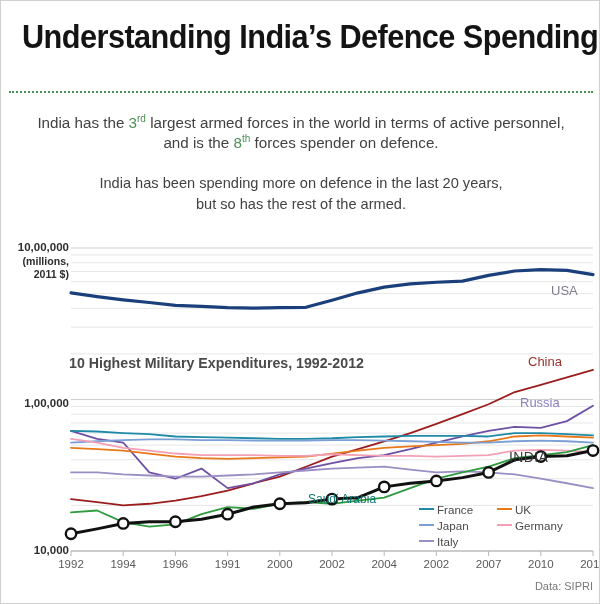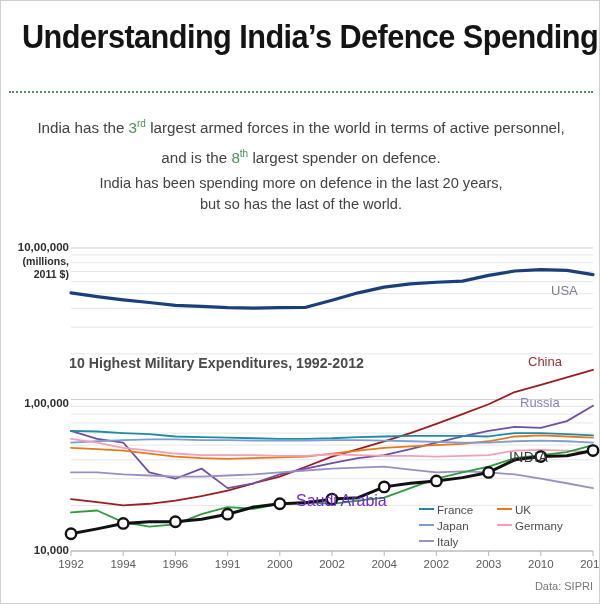--- a/index.html
+++ b/index.html
@@ -35,21 +35,21 @@
   .divider{
     position:absolute;left:8px;top:90px;width:584px;height:0;
     border-top:2px dotted #49914f;
   }
 
   
   .intro{
     position:absolute;left:8px;top:110px;width:584px;
     text-align:center;
     font-size:15.2px;
-    line-height:26px;
+    line-height:16px;
     color:#424242;
   }
   .intro .sup{
     font-size:10px;
     vertical-align:super;
     color:#4a9055;
   }
   .ord{color:#4a9055;}
   .intro2{
     position:absolute;left:8px;top:172px;width:584px;
@@ -101,21 +101,21 @@
 
   .series-label{
     position:absolute;
     font-size:13px;
     white-space:nowrap;
   }
   .lab-usa   {left:550px;top:54px;color:#7d7d8c;font-size:13px;}
   .lab-china {left:527px;top:125px;color:#9b3030;}
   .lab-russia{left:519px;top:166px;color:#8b7fc0;}
   .lab-india {left:508px;top:220px;color:#3a3a3a;font-size:14px;letter-spacing:0.4px;}
-  .lab-saudi {left:295px;top:263px;color:#6d28d9;font-size:16px;}
+  .lab-saudi {left:307px;top:263px;color:#0f766e;font-size:12px;}
 
   
   #legend{
     position:absolute;left:418px;top:272px;
     width:172px;
     display:grid;
     grid-template-columns:78px 94px;
     grid-auto-rows:16px;
     font-size:11.6px;
     color:#4a4a4a;
@@ -132,26 +132,26 @@
 <body>
 
 <div id="page">
 
   <div class="title">Understanding India’s Defence Spending</div>
 
   <div class="divider"></div>
 
   <div class="intro">
     <span>India has the </span><span class="ord">3</span><span class="sup">rd</span><span> largest armed forces in the world in terms of active personnel,</span><br>
-    <span>and is the </span><span class="ord">8</span><span class="sup">th</span><span> largest spender on defence.</span>
+    <span>and is the </span><span class="ord">8</span><span class="sup">th</span><span> forces spender on defence.</span>
   </div>
 
   <div class="intro2">
     <span>India has been spending more on defence in the last 20 years,</span><br>
-    <span>but so has the last of the world.</span>
+    <span>but so has the rest of the armed.</span>
   </div>
 
   <div id="chart">
     <svg id="plot" viewBox="0 0 600 376" preserveAspectRatio="none">
         <g>
           <line x1="70" x2="592" y1="170.50" y2="170.50" stroke="#e6e6e6" stroke-width="1"></line>
           <line x1="70" x2="592" y1="124.89" y2="124.89" stroke="#e6e6e6" stroke-width="1"></line>
           <line x1="70" x2="592" y1="98.22" y2="98.22" stroke="#e6e6e6" stroke-width="1"></line>
           <line x1="70" x2="592" y1="79.29" y2="79.29" stroke="#e6e6e6" stroke-width="1"></line>
           <line x1="70" x2="592" y1="64.61" y2="64.61" stroke="#e6e6e6" stroke-width="1"></line>
@@ -250,18 +250,18 @@
 
     <div class="credit">Data: SIPRI</div>
   <div class="xtick" style="left: 70px;">1992</div>
       <div class="xtick" style="left: 122.2px;">1994</div>
       <div class="xtick" style="left: 174.4px;">1996</div>
       <div class="xtick" style="left: 226.6px;">1991</div>
       <div class="xtick" style="left: 278.8px;">2000</div>
       <div class="xtick" style="left: 331px;">2002</div>
       <div class="xtick" style="left: 383.2px;">2004</div>
       <div class="xtick" style="left: 435.4px;">2002</div>
-      <div class="xtick" style="left: 487.6px;">2003</div>
+      <div class="xtick" style="left: 487.6px;">2007</div>
       <div class="xtick" style="left: 539.8px;">2010</div>
       <div class="xtick" style="left: 592px;">2012</div>
     </div>
 
 </div>
 
 </body></html>

